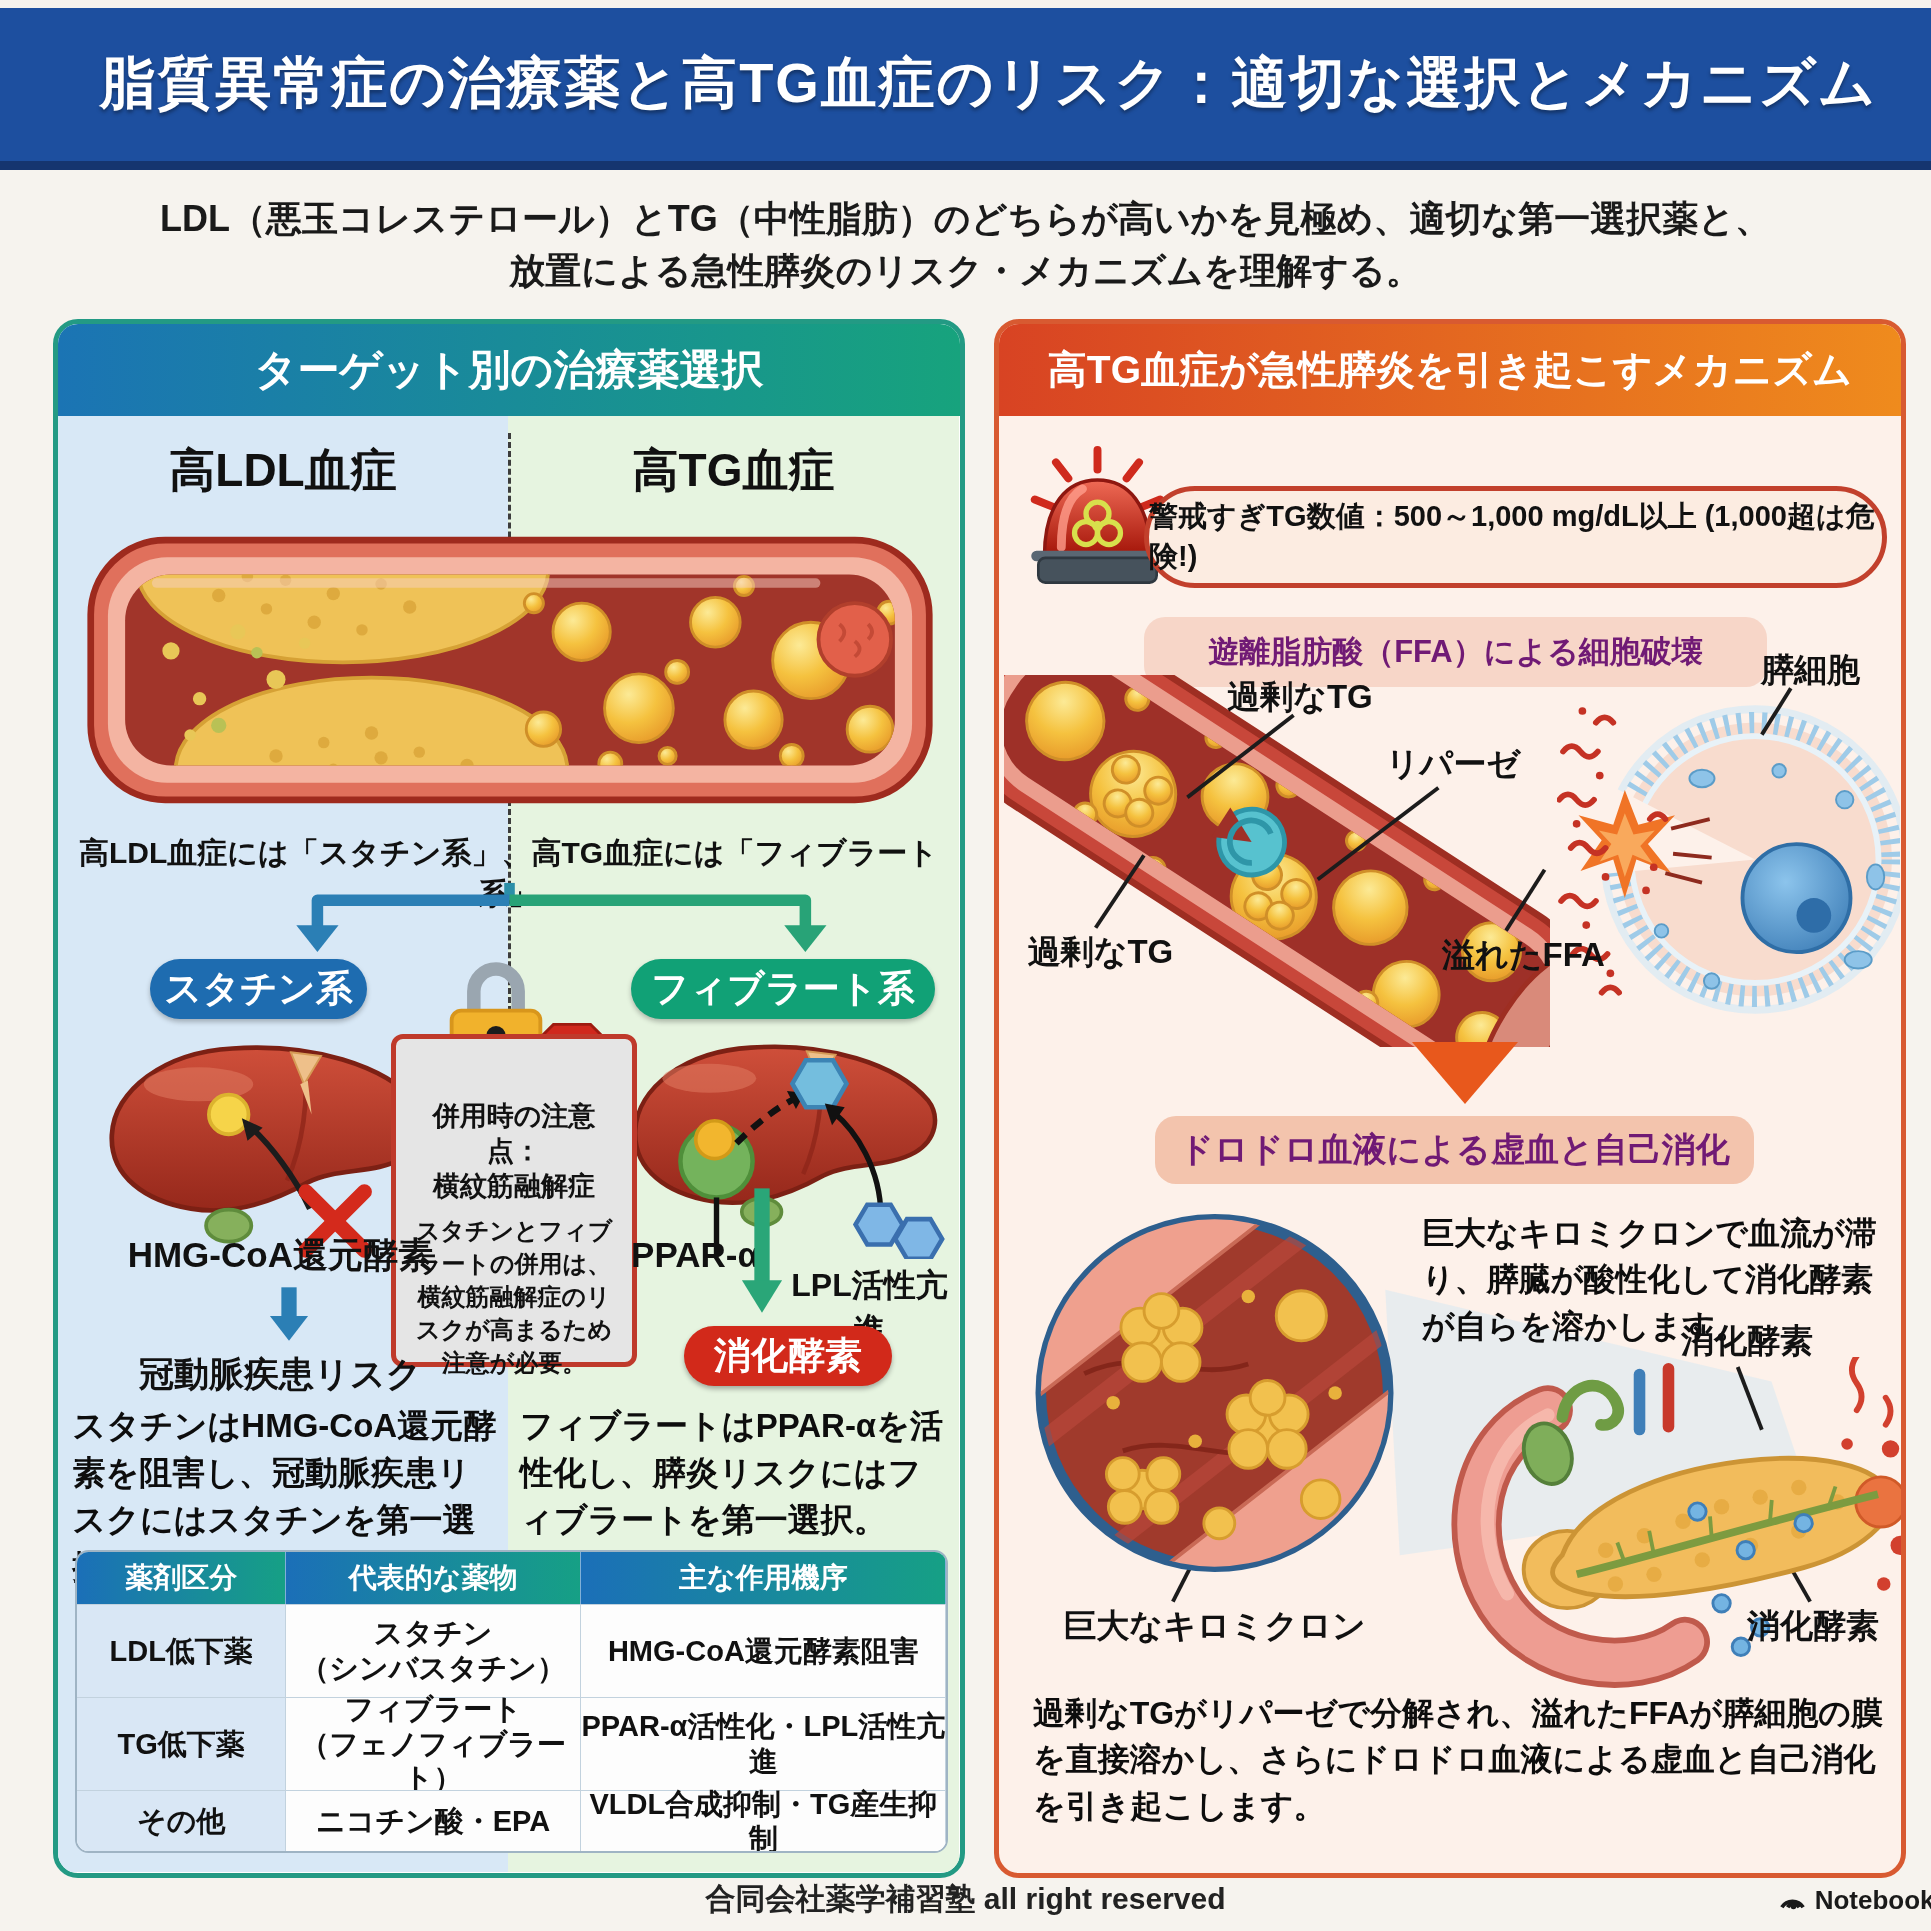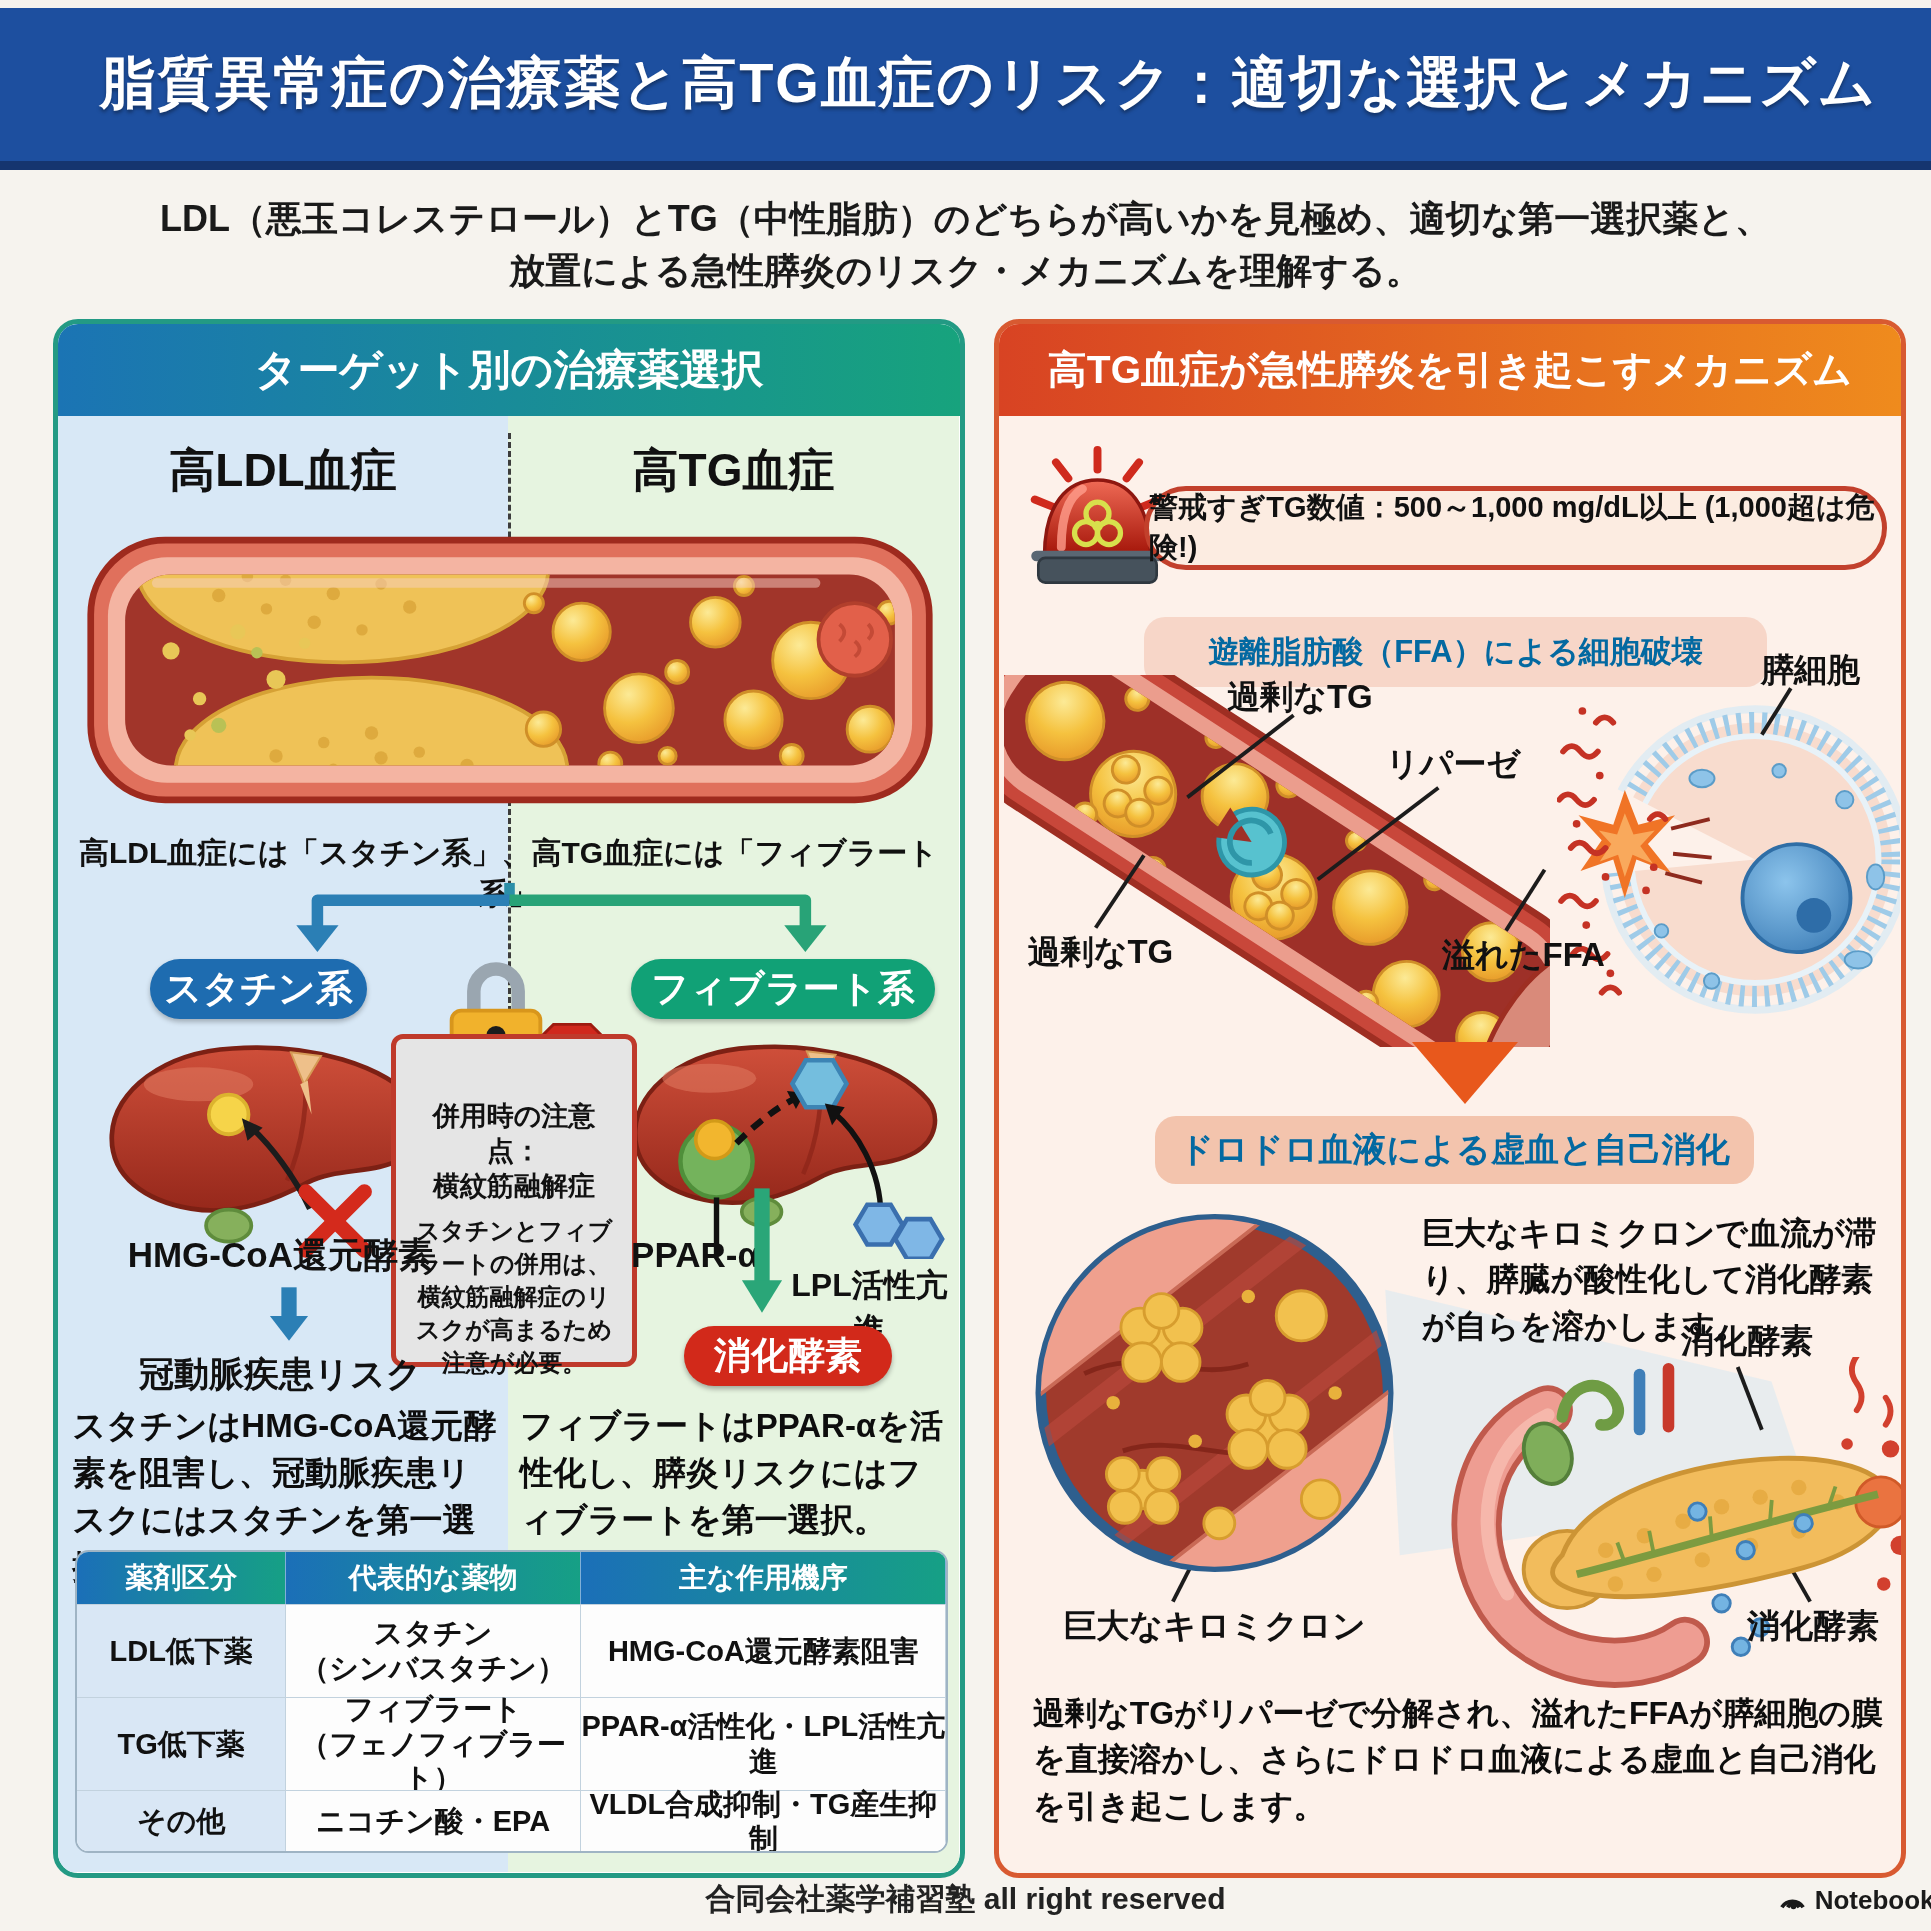--- a/index.html
+++ b/index.html
@@ -46,24 +46,24 @@
   
   .dtable{left:17.4px;top:1134px;width:869px;height:299px;border:2.9px solid #9fb4c4;border-radius:13.5px;
     overflow:hidden;background:#fff;display:grid;grid-template-columns:24% 34% 42%;
     grid-template-rows:52px 93px 93px 62px;}
   .dtable .hc{background:linear-gradient(90deg,#1b6fb8,#16a085);color:#fff;font-size:28px;font-weight:bold;
     display:flex;align-items:center;justify-content:center;border-right:1.9px solid rgba(255,255,255,.45);}
   .dtable .cell{display:flex;align-items:center;justify-content:center;font-size:29px;font-weight:bold;
     border-top:1.9px solid #c2d2de;border-right:1.9px solid #c2d2de;text-align:center;white-space:pre-line;line-height:1.2;background:#fdfdfd;}
   .dtable .c0{background:#d9e7f5;}
   
-  .alertpill{left:145px;top:70px;width:743px;height:84px;background:#fcece1;border:5.8px solid #c2402c;
+  .alertpill{left:145px;top:70px;width:743px;height:102px;background:#fcece1;border:5.8px solid #c2402c;
     border-radius:52px;box-sizing:border-box;display:flex;align-items:center;justify-content:center;
     font-size:29px;font-weight:bold;}
-  .spill{border-radius:21px;display:flex;align-items:center;justify-content:center;font-weight:bold;color:#0369a1;}
+  .spill{border-radius:21px;display:flex;align-items:center;justify-content:center;font-weight:bold;color:#701a75;}
   .tri{width:0;height:0;border-left:53px solid transparent;border-right:53px solid transparent;border-top:62px solid #e8581c;}
   .rtext{font-size:32px;font-weight:bold;line-height:1.45;color:#0d0d0d;}
   .footer{left:0;top:1879px;width:1931px;text-align:center;font-size:30px;font-weight:bold;color:#222;}
   .brand{left:1778px;top:1885px;display:flex;align-items:center;gap:7.7px;font-size:26px;font-weight:bold;color:#1a1a1a;}
 </style>
 </head>
 <body>
 
 <div class="abs title-bar">
   <div class="t">脂質異常症の治療薬と高TG血症のリスク：適切な選択とメカニズム</div>

